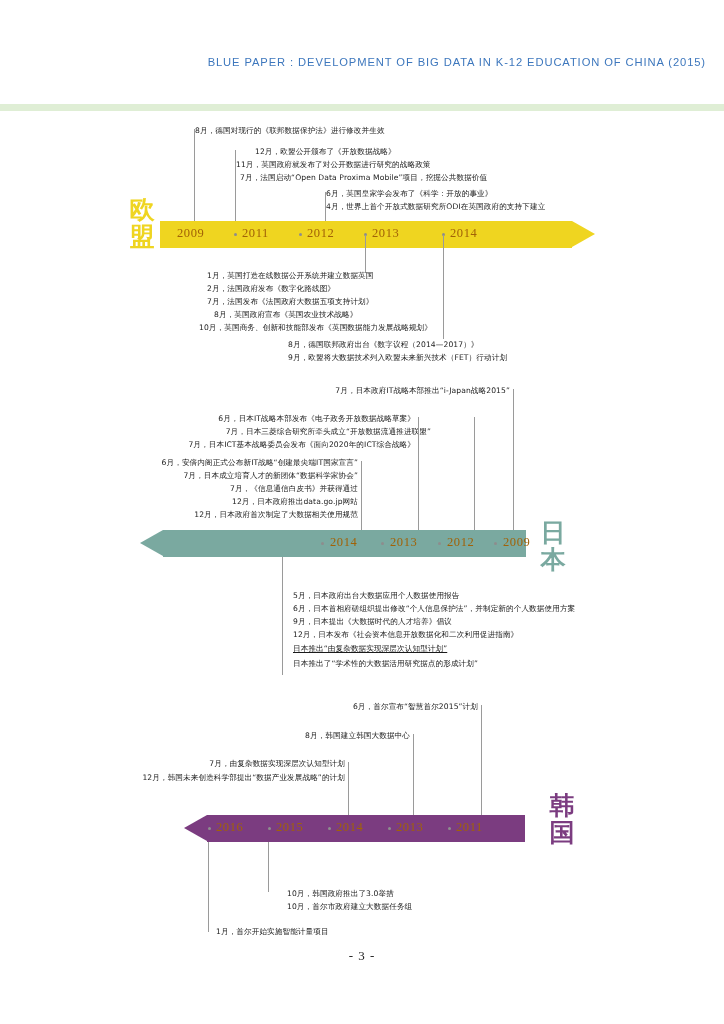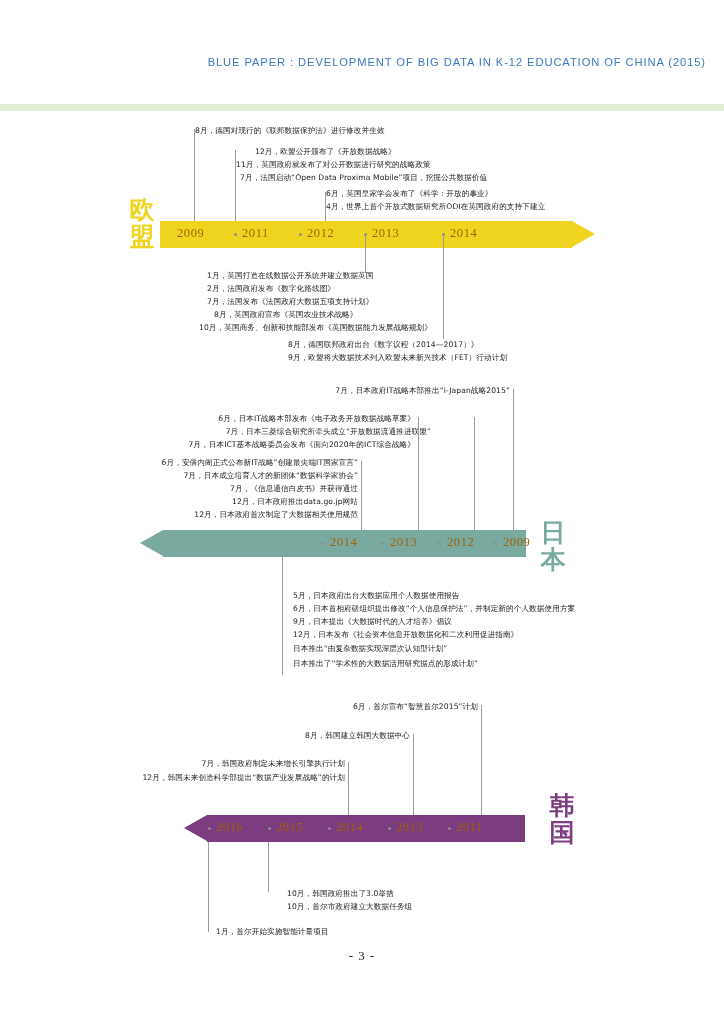--- a/index.html
+++ b/index.html
@@ -216,34 +216,34 @@
       <div class="dot" style="left:298px; top:12px;"></div>
       <div class="dot" style="left:354px; top:12px;"></div>
     </div>
 
     <div class="conn" style="left:282px; top:557px; height:118px;"></div>
 
     <div class="ev" style="left:293px; top:592px;">5月，日本政府出台大数据应用个人数据使用报告</div>
     <div class="ev" style="left:293px; top:605px;">6月，日本首相府磋组织提出修改“个人信息保护法”，并制定新的个人数据使用方案</div>
     <div class="ev" style="left:293px; top:618px;">9月，日本提出《大数据时代的人才培养》倡议</div>
     <div class="ev" style="left:293px; top:631px;">12月，日本发布《社会资本信息开放数据化和二次利用促进指南》</div>
-    <div class="ev" style="left:293px; top:645px;">日本推出“由复杂数据实现深层次认知型计划”</div>
+    <div class="ev" style="left:293px; top:645px;text-decoration:underline;">日本推出“由复杂数据实现深层次认知型计划”</div>
     <div class="ev" style="left:293px; top:660px;">日本推出了“学术性的大数据活用研究据点的形成计划”</div>
 
     <div class="region" style="left:533px; top:519px; width:40px; color:#7aa9a0;">
       <span>日</span>
       <span>本</span>
     </div>
   </div>
 
   <div>
 
     <div class="ev r" style="left:0px; top:703px; width:478px;">6月，首尔宣布“智慧首尔2015”计划</div>
     <div class="ev r" style="left:0px; top:732px; width:410px;">8月，韩国建立韩国大数据中心</div>
-    <div class="ev r" style="left:0px; top:760px; width:345px;">7月，韩国政府制定未来增长引擎执行计划</div>
+    <div class="ev r" style="left:0px; top:760px; width:345px;">7月，由复杂数据实现深层次认知型计划</div>
     <div class="ev r" style="left:0px; top:774px; width:345px;">12月，韩国未来创造科学部提出“数据产业发展战略”的计划</div>
 
     <div class="conn" style="left:348px; top:762px; height:53px;"></div>
     <div class="conn" style="left:413px; top:734px; height:81px;"></div>
     <div class="conn" style="left:481px; top:705px; height:110px;"></div>
 
     <div class="bar" style="left:184px; top:815px; width:341px;">
       <div class="tip" style="left:0px; border-right:23px solid #7b3c80;"></div>
       <div class="bar-body" style="left:23px; width:318px; background:#7b3c80;"></div>
       <div class="year" style="left:32px;">2016</div>

